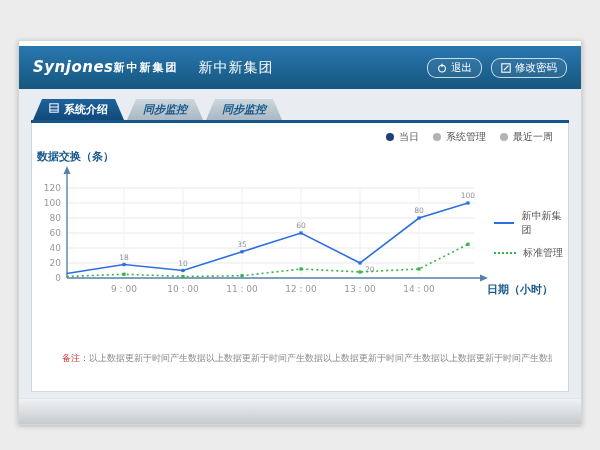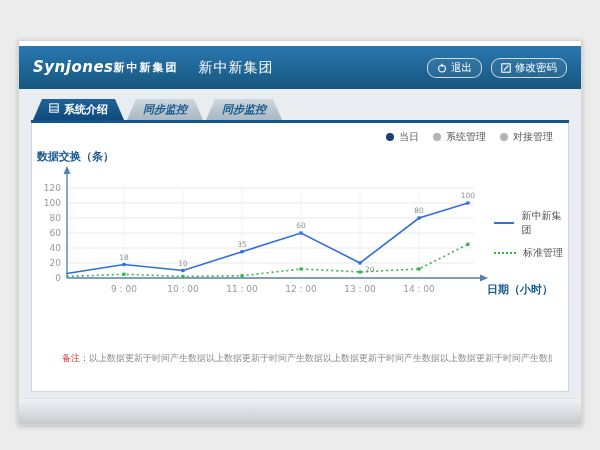--- a/index.html
+++ b/index.html
@@ -121,21 +121,21 @@
           <div class="radio-item">
             <span class="radio-dot on"></span>
             <span>当日</span>
           </div>
           <div class="radio-item">
             <span class="radio-dot off"></span>
             <span>系统管理</span>
           </div>
           <div class="radio-item">
             <span class="radio-dot off"></span>
-            <span>对接管理</span>
+            <span>最近一周</span>
           </div>
         </div>
 
         <div class="chart-wrap">
           <svg id="chart" width="540" height="158" viewBox="0 0 540 158">
               <line x1="35" y1="120" x2="442" y2="120" stroke="#e6e9ec" stroke-width="1"></line>
               <line x1="35" y1="105" x2="442" y2="105" stroke="#e6e9ec" stroke-width="1"></line>
               <line x1="35" y1="90" x2="442" y2="90" stroke="#e6e9ec" stroke-width="1"></line>
               <line x1="35" y1="75" x2="442" y2="75" stroke="#e6e9ec" stroke-width="1"></line>
               <line x1="35" y1="60" x2="442" y2="60" stroke="#e6e9ec" stroke-width="1"></line>

